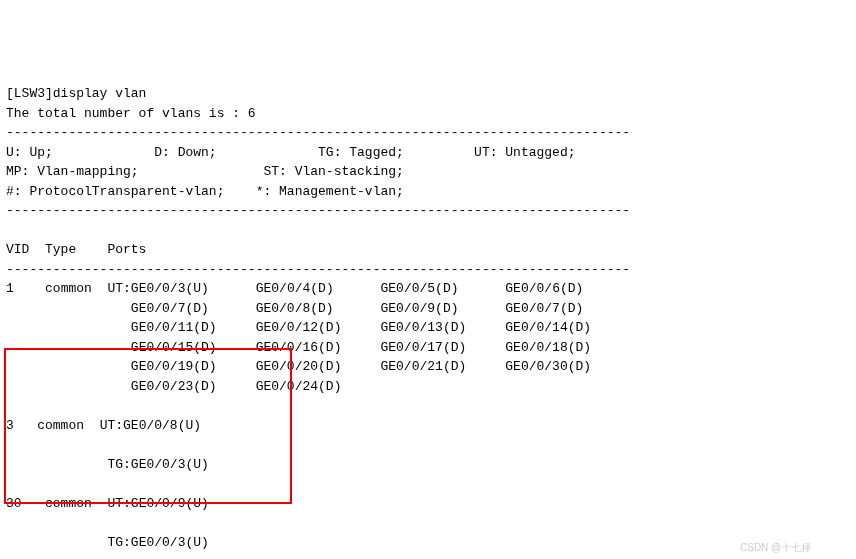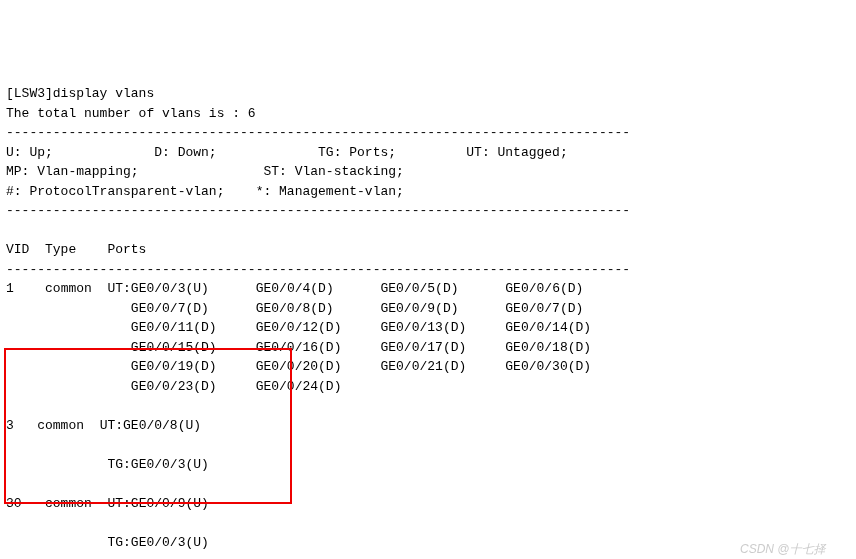--- a/index.html
+++ b/index.html
@@ -16,33 +16,32 @@
     }
     .highlight-box {
       position: absolute;
       border: 2px solid #e00;
       pointer-events: none;
     }
     .watermark {
       position: absolute;
       color: #ccc;
       font-family: sans-serif;
-      font-size: 12px;
-      font-style: italic;
+      font-size: 10px;
     }
   </style>
 </head>
 <body>
 
 
 
-<span>[LSW3]display vlans</span>
+<span>[LSW3]display vlan</span>
 <span>The total number of vlans is : 6</span>
 <span>--------------------------------------------------------------------------------</span>
-<span>U: Up;             D: Down;             TG: Ports;         UT: Untagged;</span>
+<span>U: Up;             D: Down;             TG: Tagged;         UT: Untagged;</span>
 <span>MP: Vlan-mapping;                ST: Vlan-stacking;</span>
 <span>#: ProtocolTransparent-vlan;    *: Management-vlan;</span>
 <span>--------------------------------------------------------------------------------</span>
 
 <span>VID  Type    Ports</span>
 <span>--------------------------------------------------------------------------------</span>
 <span>1</span>    <span>common</span>  <span>UT:GE0/0/3(U)      GE0/0/4(D)      GE0/0/5(D)      GE0/0/6(D)</span>
              <span>   GE0/0/7(D)      GE0/0/8(D)      GE0/0/9(D)      GE0/0/7(D)</span>
              <span>   GE0/0/11(D)     GE0/0/12(D)     GE0/0/13(D)     GE0/0/14(D)</span>
              <span>   GE0/0/15(D)     GE0/0/16(D)     GE0/0/17(D)     GE0/0/18(D)</span>

